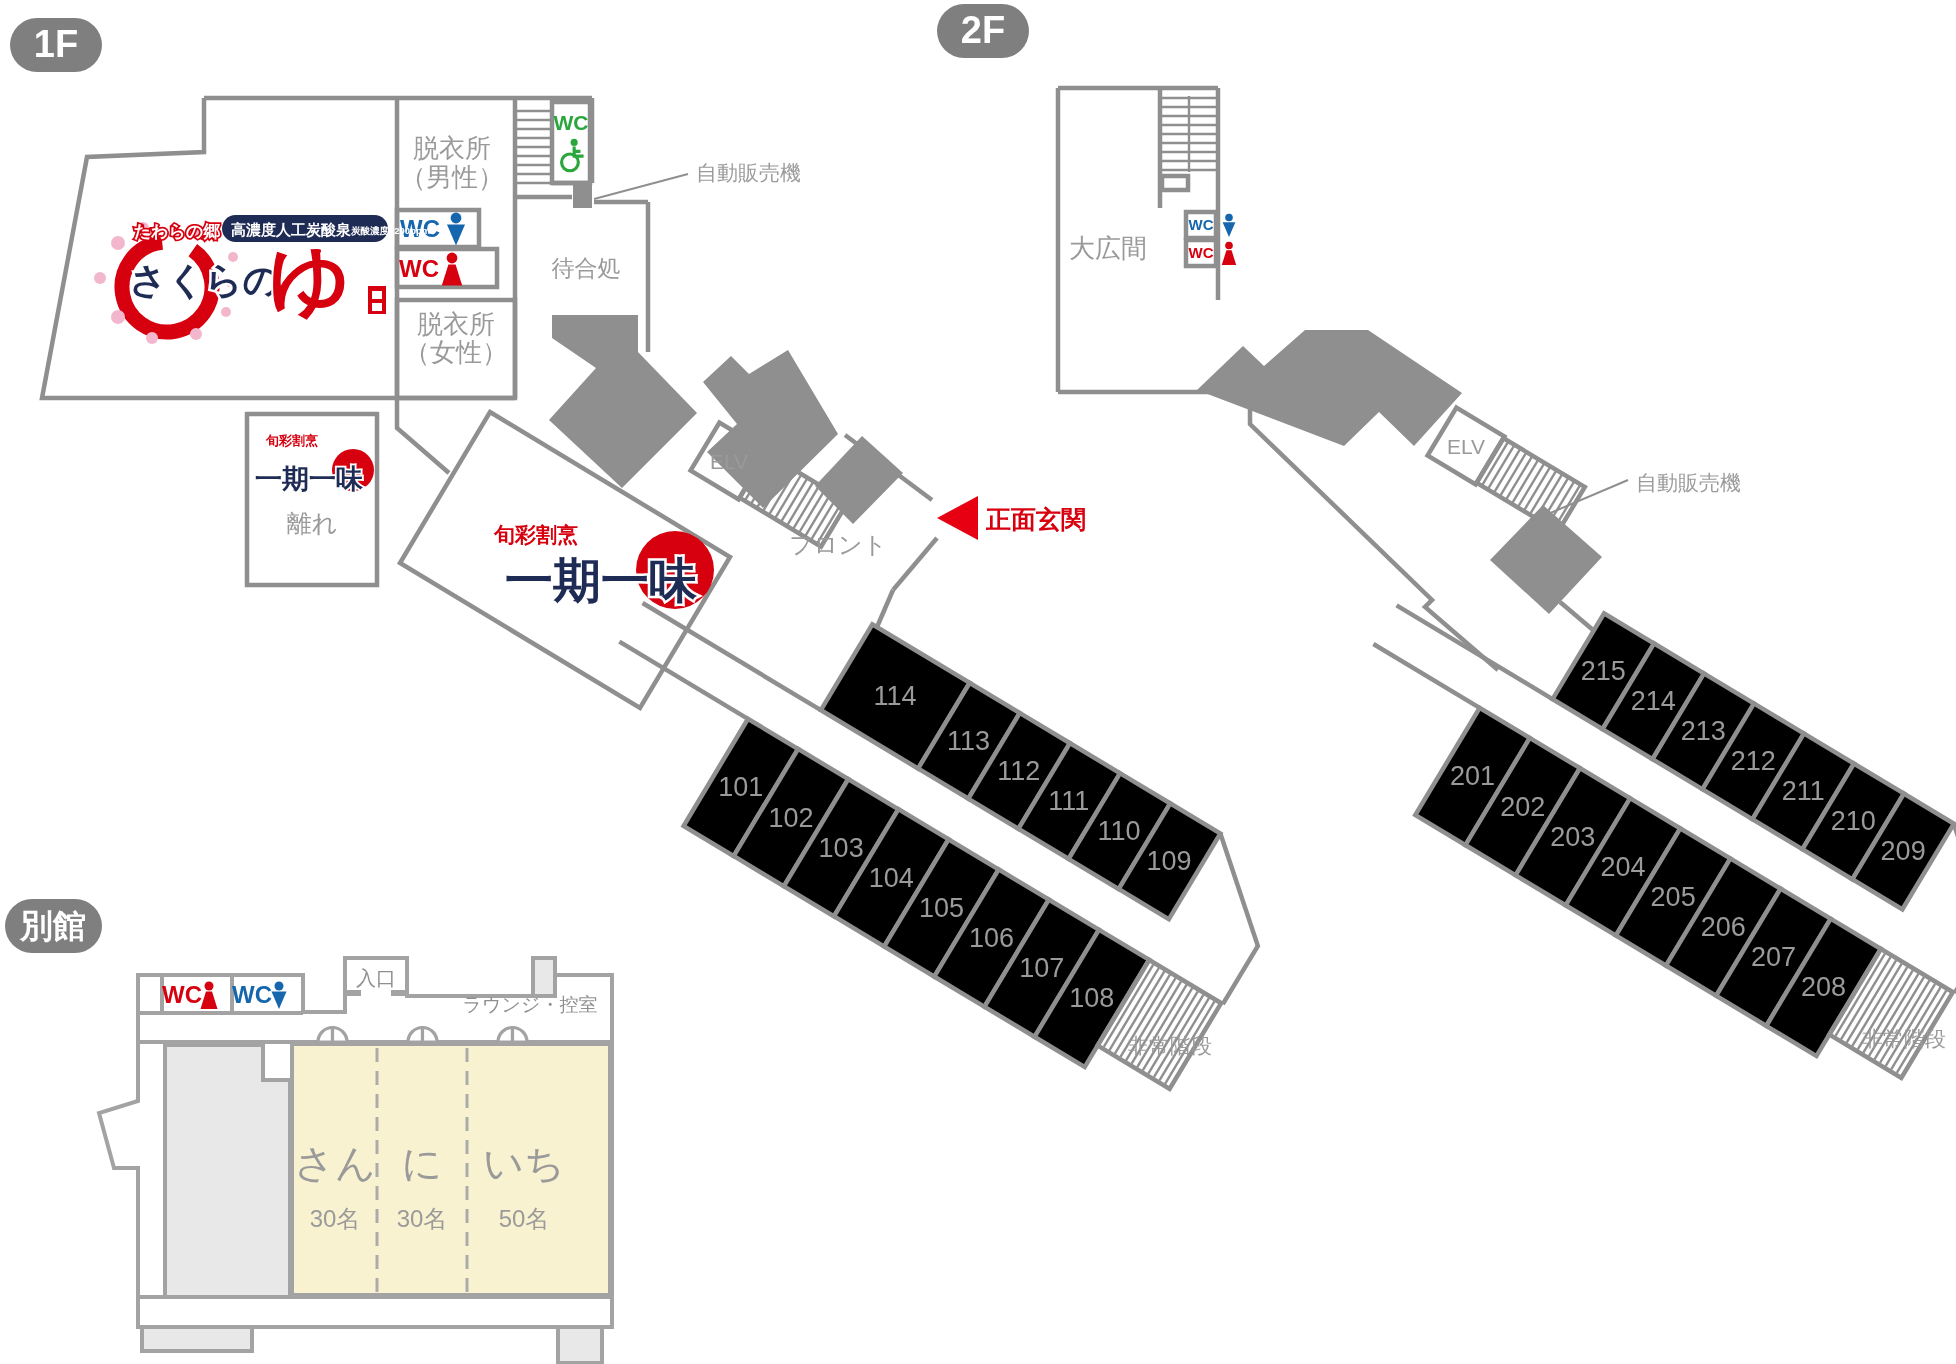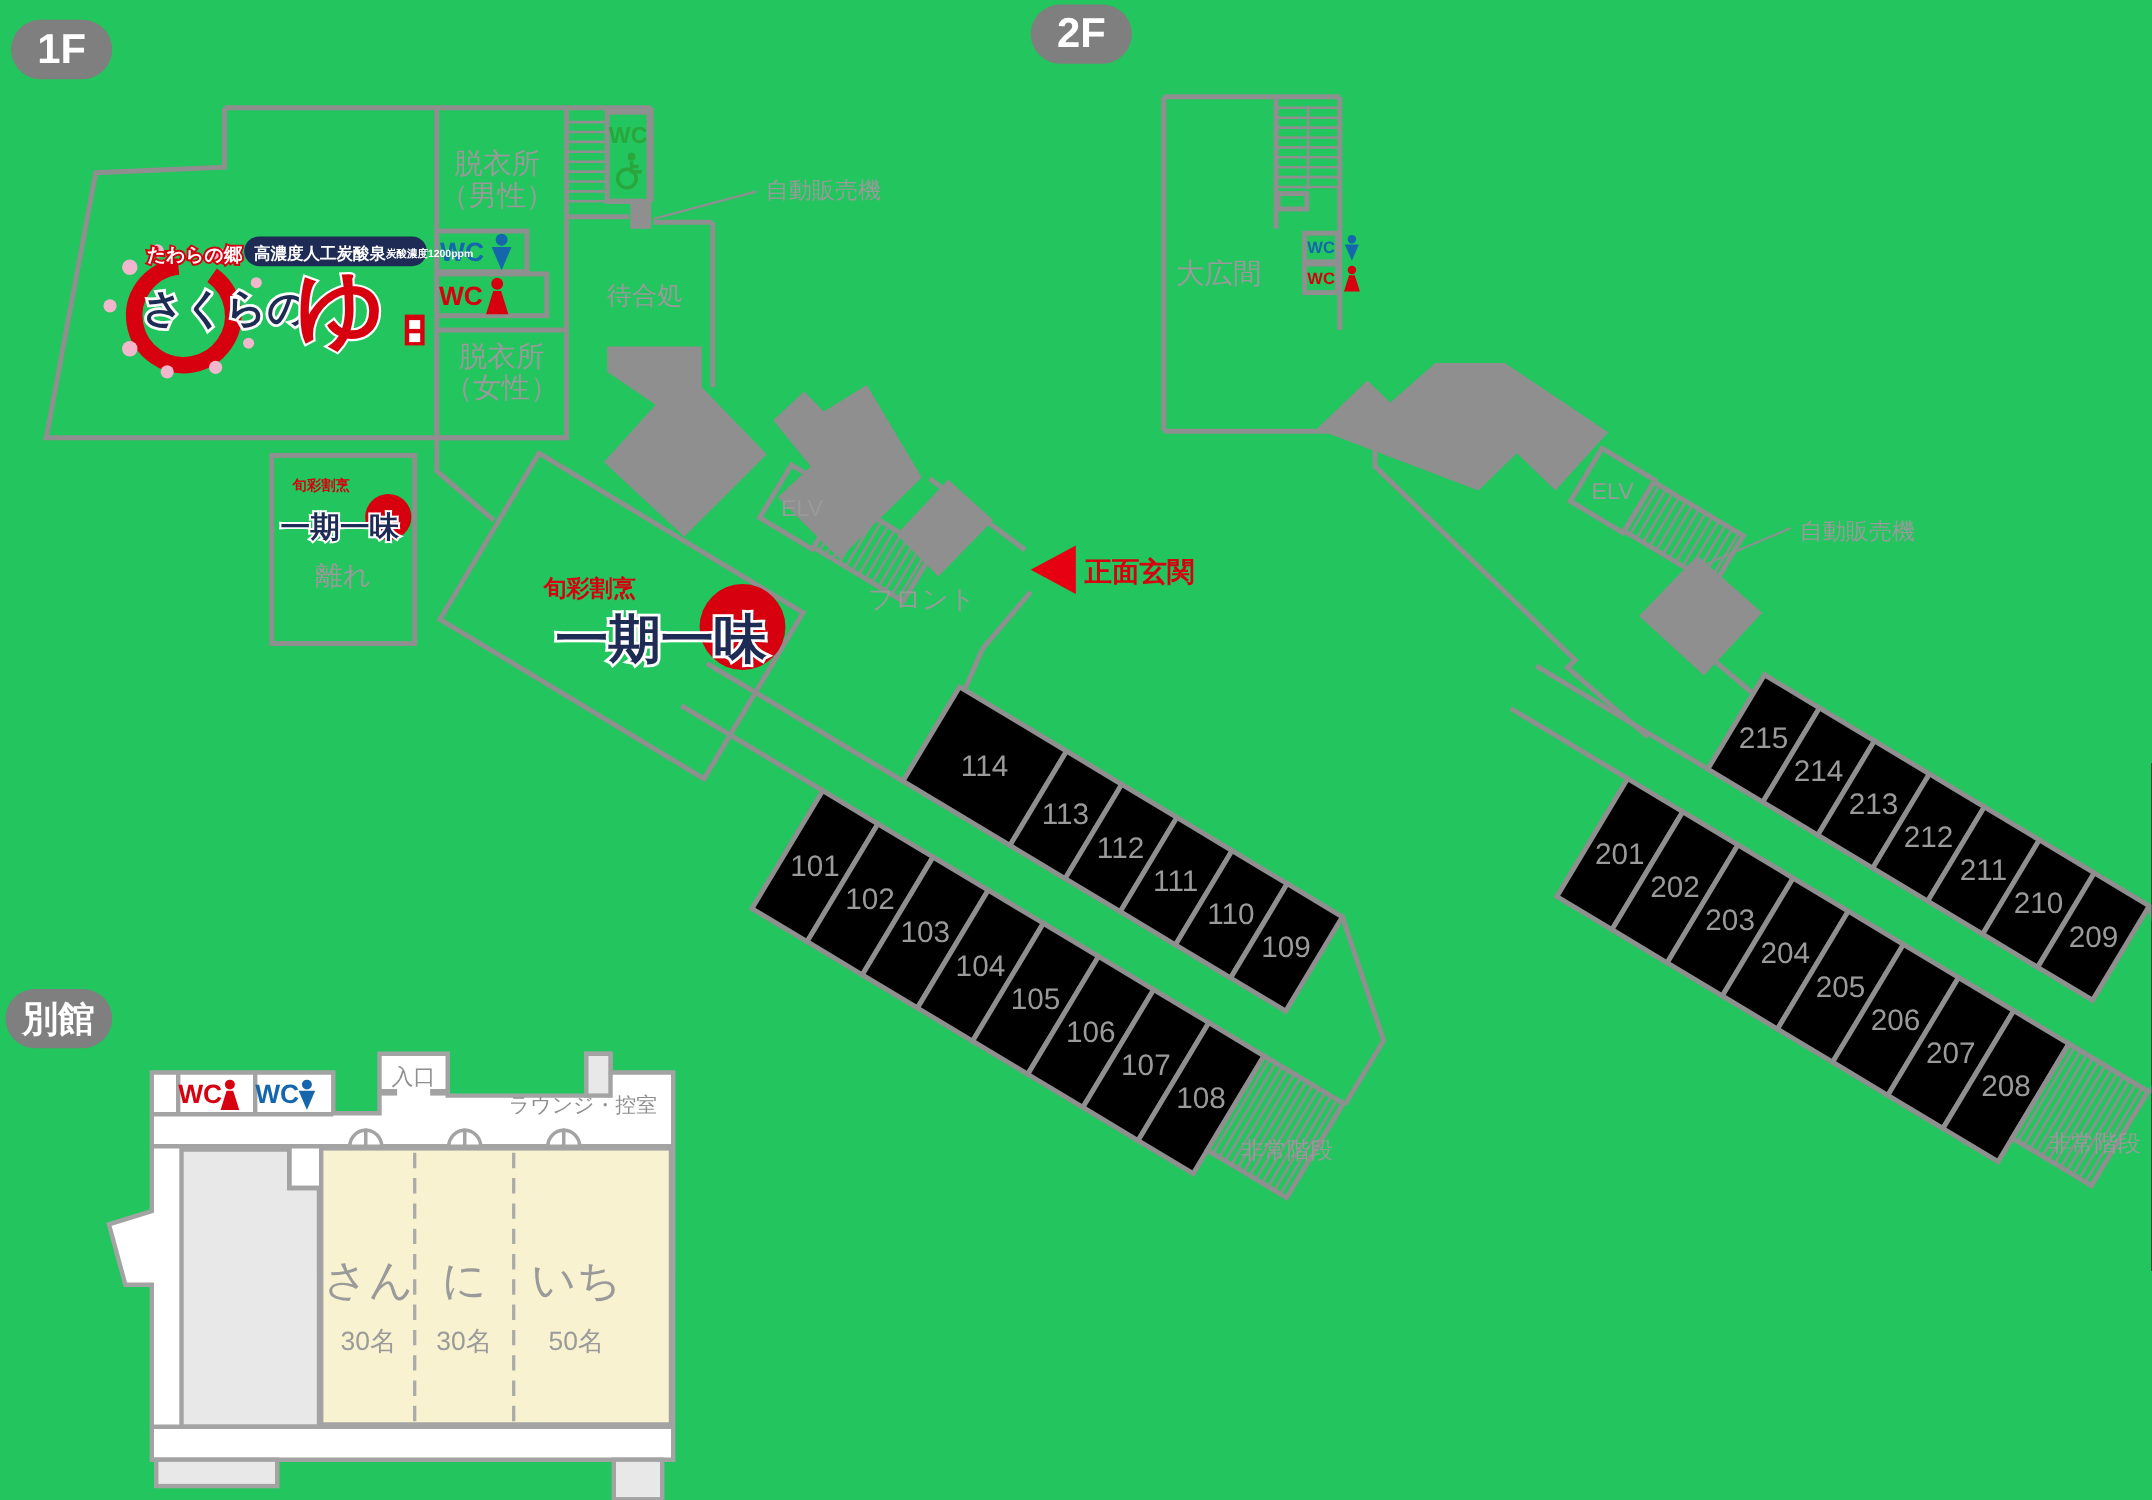--- a/index.html
+++ b/index.html
@@ -1,16 +1,16 @@
 <!DOCTYPE html>
 <html><head>
 <meta charset="utf-8">
 <style>
   html,body{margin:0;padding:0;background:#000;}
-  .stage{position:relative;width:1956px;height:1364px;background:#22c55e;overflow:hidden;
+  .stage{position:relative;width:1956px;height:1364px;background:#ffffff;overflow:hidden;
          font-family:"Liberation Sans","DejaVu Sans",sans-serif;}
   svg{display:block}
   
   .w{fill:none;stroke:#8f8f8f;stroke-width:4.5;stroke-linejoin:miter;stroke-linecap:butt}
   .wf{fill:#000;stroke:#8f8f8f;stroke-width:4.5;stroke-linejoin:miter}
   .gf{fill:#8f8f8f;stroke:none}
   .thin{fill:none;stroke:#8f8f8f;stroke-width:2}
   .hl{stroke:#8f8f8f;stroke-width:2.4}
   
   .aw{fill:none;stroke:#a3a3a3;stroke-width:4;stroke-linejoin:miter}

